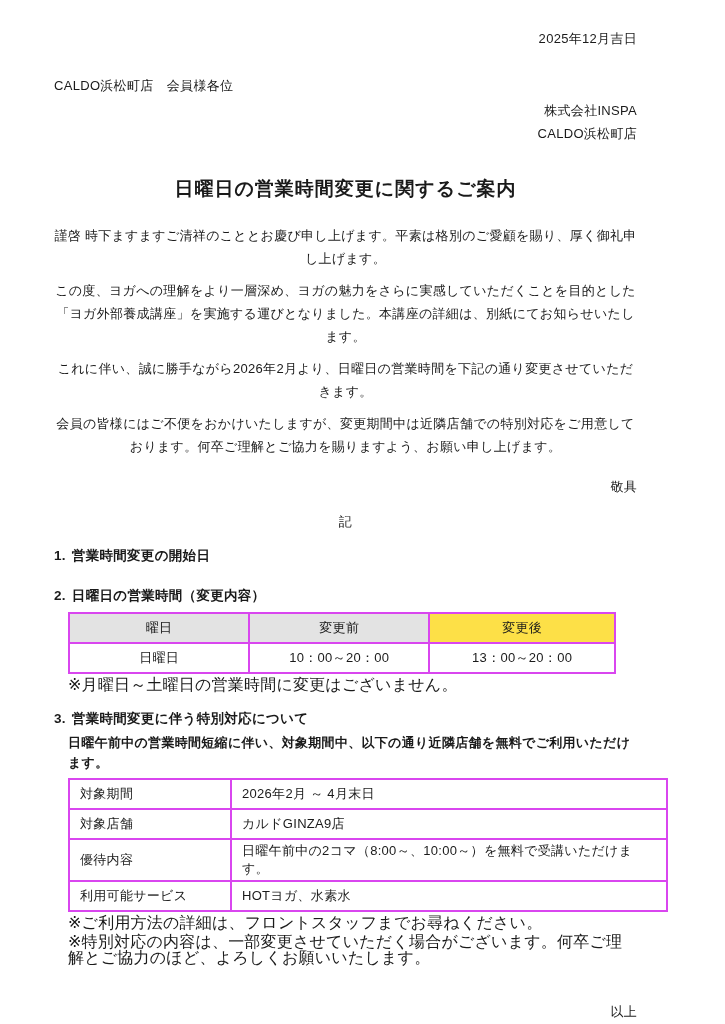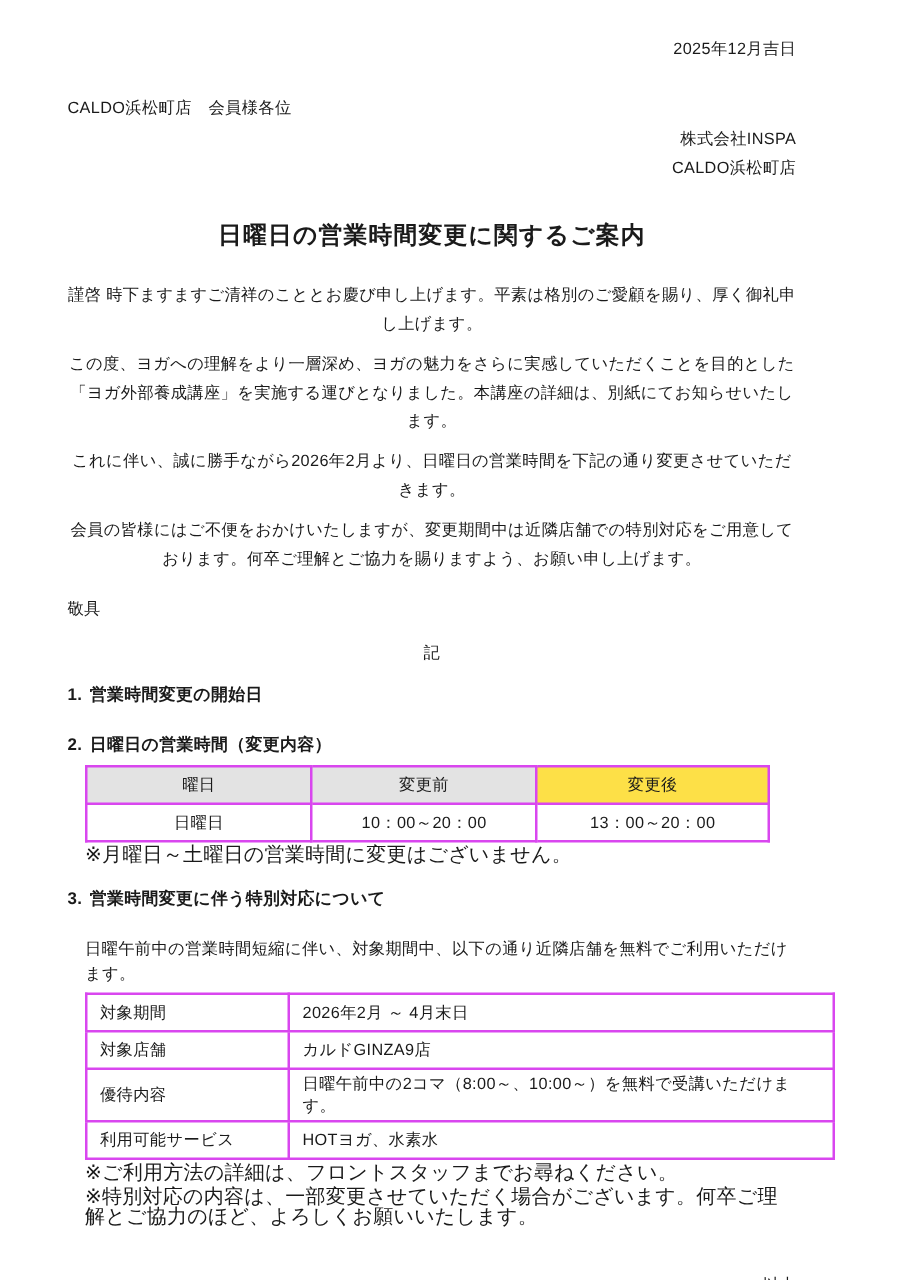--- a/index.html
+++ b/index.html
@@ -38,20 +38,21 @@
     line-height: 28px;
   }
   .body-block { margin-top: 21px; }
   .body-block p {
     line-height: 23px;
     margin-bottom: 9px;
     text-align: center;
   }
   .closing-line {
     margin-top: 17px;
+    text-align: right;
     line-height: 23px;
   }
   .record-line {
     margin-top: 12px;
     text-align: center;
     line-height: 23px;
   }
   .section { margin-top: 11px; }
   .section-heading {
     display: flex;
@@ -59,21 +60,21 @@
     font-weight: bold;
     font-size: 13.5px;
     line-height: 23px;
   }
   .section-body {
     margin: 6px 0 0 14px;
     line-height: 23px;
   }
   .sec2 { margin-top: 17px; }
   .sec3 { margin-top: 14px; }
-  .sec3 .section-body { margin-top: 19px; line-height: 20px; }
+  .sec3 .section-body { margin-top: 3px; line-height: 20px; font-weight: bold; }
   table {
     border-collapse: collapse;
     margin-left: 14px;
     table-layout: fixed;
   }
   th, td {
     border: 2px solid #d946ef;
     font-weight: normal;
     font-size: 13px;
     letter-spacing: 0.3px;

